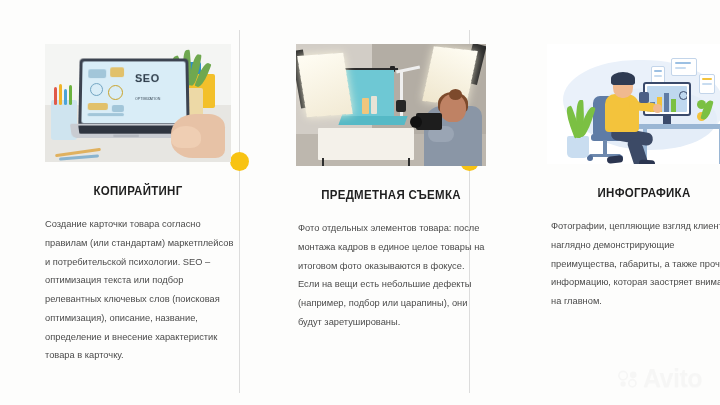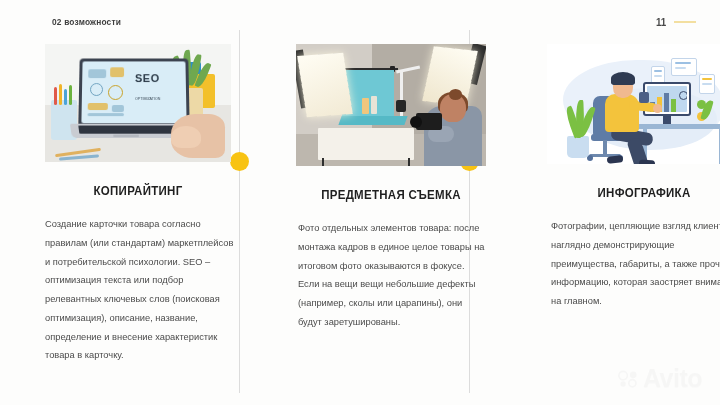--- a/index.html
+++ b/index.html
@@ -277,28 +277,20 @@
   .ph3-card { position:absolute; background:#ffffff; border:1.4px solid #c3d5ea; border-radius:2px; }
   .ph3-chip { position:absolute; border-radius:1.5px; }
   .ph3-plant-pot3 { position:absolute; left:20px; top:92px; width:22px; height:22px; background:#c9ddf0; border-radius:2px 2px 5px 5px; }
   .ph3-leaf3 { position:absolute; background:#7bc043; border-radius:60% 10% 60% 10%; }
 </style>
 </head>
 <body>
 
 <div class="slide">
 
-  <div class="slide-header">
-    <div class="section-label">02 возможности</div>
-
-    <div class="page-marker">
-      <span class="page-number">11</span>
-      <span class="page-rule"></span>
-    </div>
-  </div>
 
   <div class="divider d1">
     <span class="divider-dot"></span>
   </div>
   <div class="divider d2">
     <span class="divider-dot"></span>
   </div>
 
   <div class="columns">
 
@@ -385,21 +377,21 @@
         <span class="ph2-person-body"></span>
         <span class="ph2-person-hair"></span>
         <span class="ph2-person-head"></span>
         <span class="ph2-person-bun"></span>
         <span class="ph2-arm"></span>
         <span class="ph2-camera"></span>
         <span class="ph2-lens"></span>
       </div>
 
       <div class="card-title">ПРЕДМЕТНАЯ СЪЕМКА</div>
-      <div class="card-body">Фото отдельных элементов товара: после монтажа кадров в единое целое товары на итоговом фото оказываются в фокусе. Если на вещи вещи небольшие дефекты (например, сколы или царапины), они будут заретушированы.</div>
+      <div class="card-body">Фото отдельных элементов товара: после монтажа кадров в единое целое товары на итоговом фото оказываются в фокусе. Если на вещи есть небольшие дефекты (например, подбор или царапины), они будут заретушированы.</div>
     </div>
 
     <div class="col c3">
       <div class="card-image">
         <span class="ph3-bg"></span>
         <span class="ph3-blob"></span>
         <span class="ph3-blob2"></span>
 
         <span class="ph3-card" style="left:124px;top:14px;width:26px;height:18px;"></span>
         <span class="ph3-chip" style="left:128px;top:18px;width:16px;height:2px;background:#9cc0e3;"></span>

